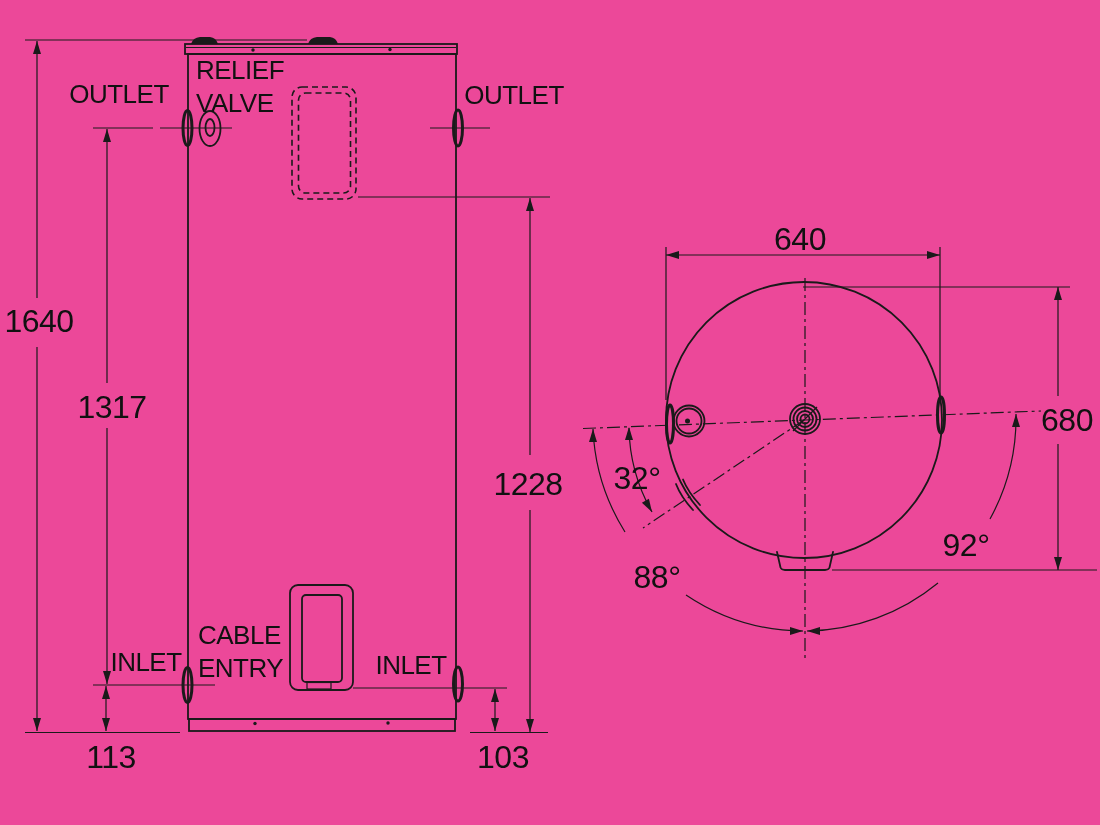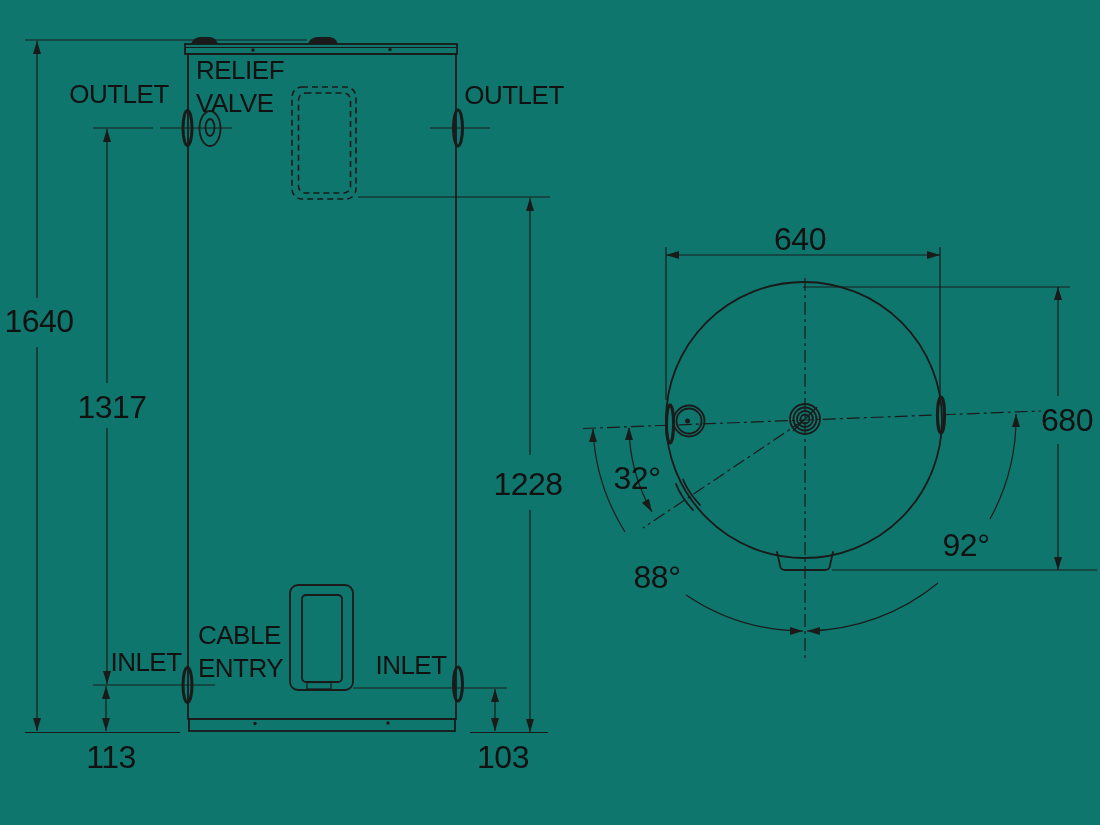--- a/index.html
+++ b/index.html
@@ -1,16 +1,16 @@
 <!DOCTYPE html>
 <html><head>
 <meta charset="utf-8">
 <style>
   html,body{margin:0;padding:0;background:#ffffff;}
-  .page{width:1100px;height:825px;background:#0f766e;position:relative;overflow:hidden;}
+  .page{width:1100px;height:825px;background:#ec4899;position:relative;overflow:hidden;}
   svg{display:block;}
   .ln{stroke:#1a1a1a;stroke-width:1.8;fill:none;stroke-linecap:round;}
   .thick{stroke:#1a1a1a;stroke-width:3;fill:none;}
   .dim{stroke:#1a1a1a;stroke-width:1.2;fill:none;}
   .cl{stroke:#1a1a1a;stroke-width:1.2;fill:none;stroke-dasharray:13 4 3 4;}
   .dash{stroke:#1a1a1a;stroke-width:1.6;fill:none;stroke-dasharray:6 4;}
   .arr{fill:#1a1a1a;stroke:none;}
   .dot{fill:#1a1a1a;stroke:none;}
   text{fill:#111;}
   .num{font-family:"Liberation Sans",sans-serif;font-size:32px;letter-spacing:-0.5px;}

